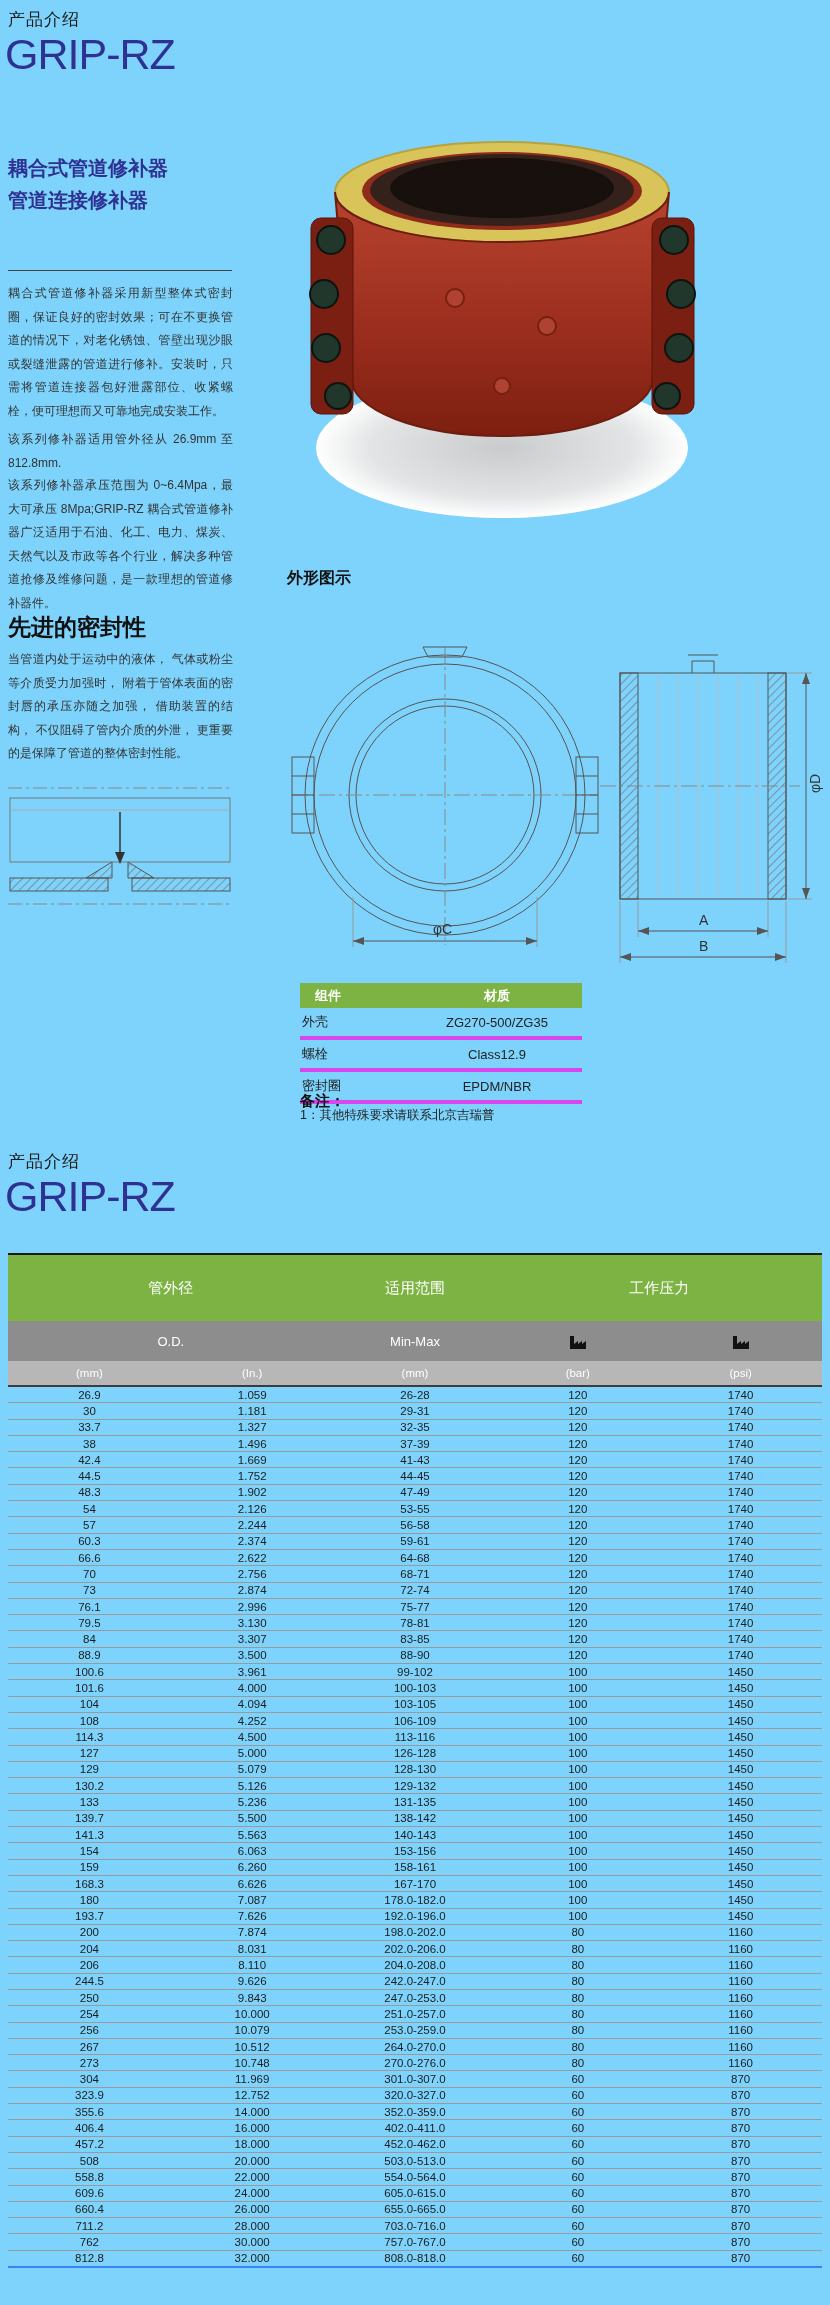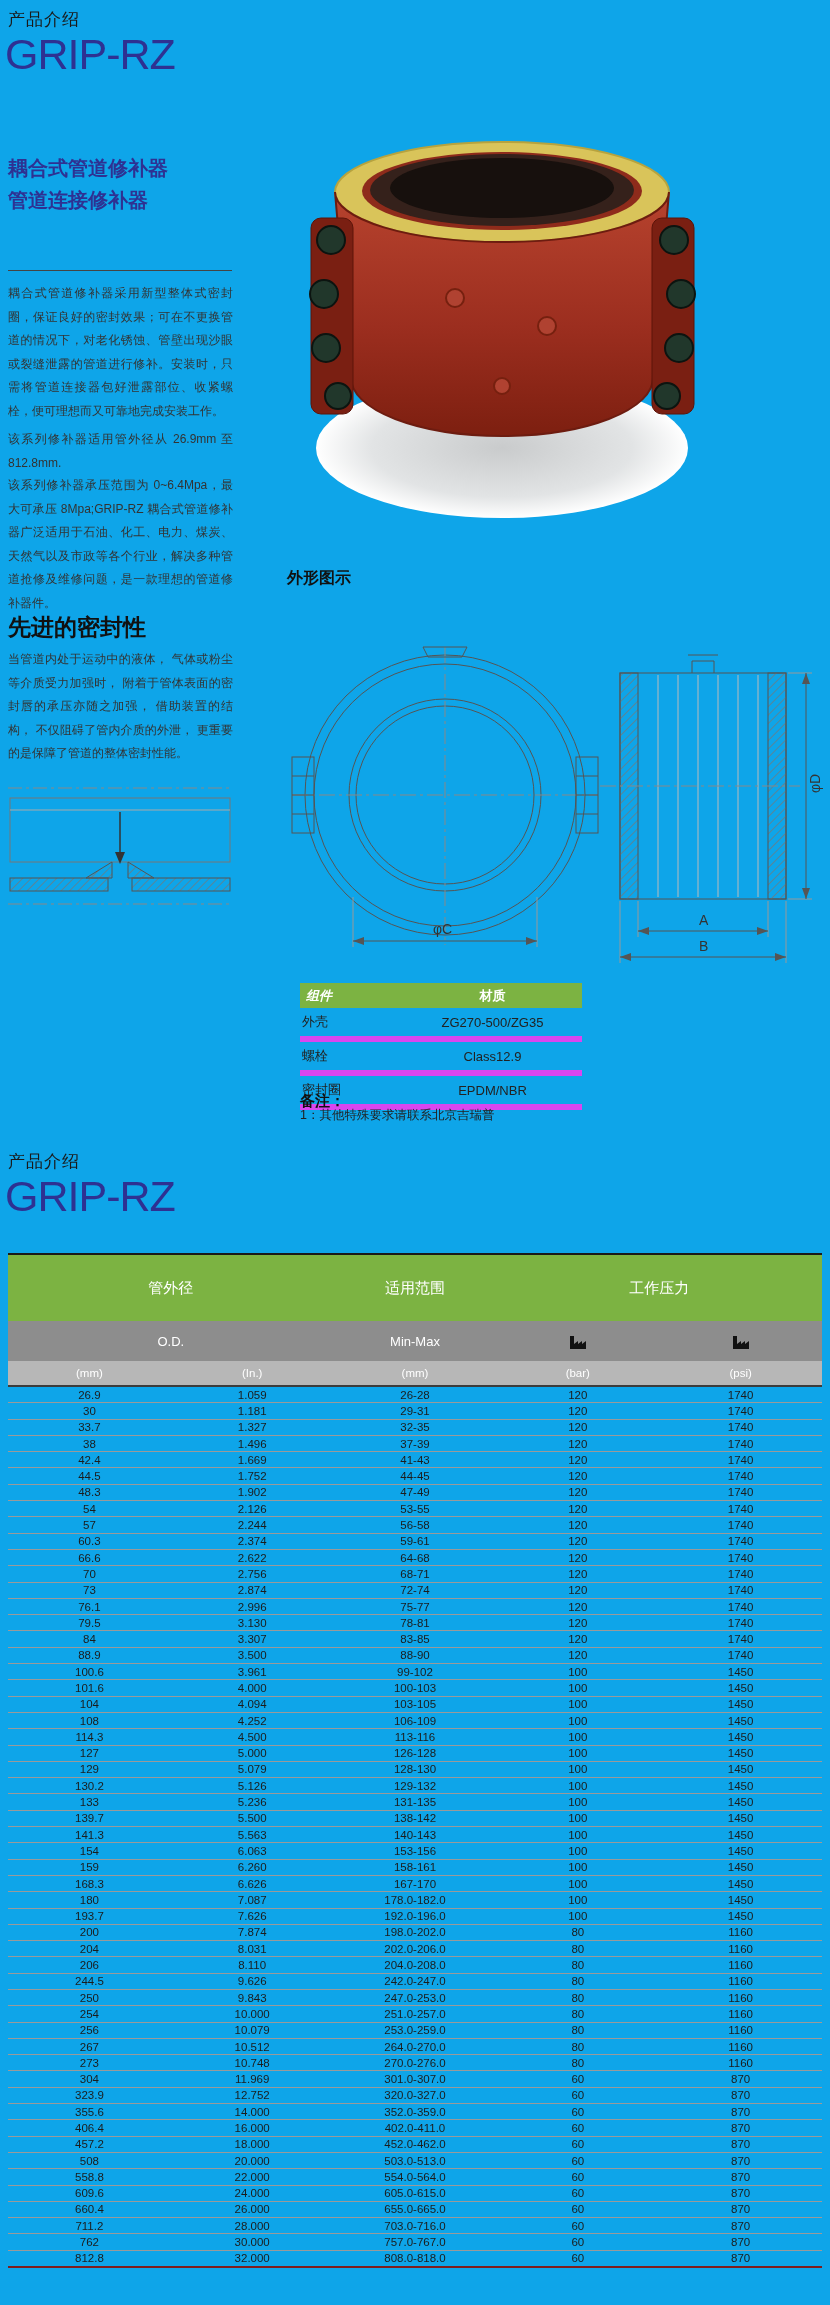--- a/index.html
+++ b/index.html
@@ -1,43 +1,43 @@
 <!DOCTYPE html>
 <html><head>
 <meta charset="utf-8">
 <style>
   html,body{margin:0;padding:0;background:#ffffff;}
-  #page{position:relative;width:830px;height:2305px;background:#0ea5e9;overflow:hidden;
+  #page{position:relative;width:830px;height:2305px;background:#7dd3fc;overflow:hidden;
         font-family:"Liberation Sans","DejaVu Sans",sans-serif;color:#222;}
   .abs{position:absolute;}
   .eyebrow{font-size:17px;color:#1a1a1a;letter-spacing:1px;}
   .brand{font-size:43px;font-weight:normal;color:#2e3192;letter-spacing:-1px;}
   .blue-head{font-size:20px;font-weight:bold;color:#2e3192;line-height:32px;}
   .rule{height:1px;background:#444;}
   .body-text{font-size:12px;line-height:23.5px;color:#333;text-align:justify;margin:0;}
   .section-head{font-size:23px;font-weight:bold;color:#111;}
   .outline-head{font-size:16px;font-weight:bold;color:#111;}
   
   .materials{border-collapse:collapse;width:282px;table-layout:fixed;}
   .materials th{background:#7cb342;color:#fff;font-size:13px;font-weight:bold;height:23px;}
-  .materials th.c1{text-align:left;padding-left:6px;width:96px;font-style:italic;}
+  .materials th.c1{text-align:left;padding-left:15px;width:96px;}
   .materials th.c2{text-align:center;}
-  .materials td{font-size:13px;color:#222;height:26px;border-bottom:6px solid #d946ef;}
+  .materials td{font-size:13px;color:#222;height:26px;border-bottom:4px solid #d946ef;}
   .materials td.lbl{text-align:left;padding-left:2px;}
   .materials td.val{text-align:center;}
   .remark-label{font-size:15px;font-weight:bold;color:#111;line-height:15px;}
   .remark-line{font-size:12.5px;color:#222;line-height:15px;}
   
   .spec{border-collapse:collapse;width:814px;table-layout:fixed;border-top:2px solid #1a1a1a;}
   .spec thead tr.grp th{background:#7cb342;color:#fff;font-weight:normal;font-size:15px;height:64px;}
   .spec thead tr.sub th{background:#8d8d8d;color:#fff;font-weight:normal;font-size:13px;height:38px;}
   .spec thead tr.unt th{background:#b7b7b7;color:#fff;font-weight:normal;font-size:11.5px;height:22px;border-bottom:2px solid #3c3c3c;}
   .spec tbody td{font-size:11.5px;color:#1c1c1c;text-align:center;height:15.3px;padding:0;
                  border-bottom:1px solid #9a9a9a;border-top:1px solid #efefef;}
-  .spec tbody tr:last-child td{border-bottom:2px solid #7f1d1d;}
+  .spec tbody tr:last-child td{border-bottom:2px solid #3b82f6;}
   svg{display:block;}
   .dimtxt{font-size:14px;fill:#333;font-family:"Liberation Sans",sans-serif;}
 </style>
 </head>
 <body>
 
 <div id="page">
 
   <div class="abs eyebrow" style="left:8px;top:8px;">产品介绍</div>
   <div class="abs brand" style="left:5px;top:30px;">GRIP-RZ</div>

